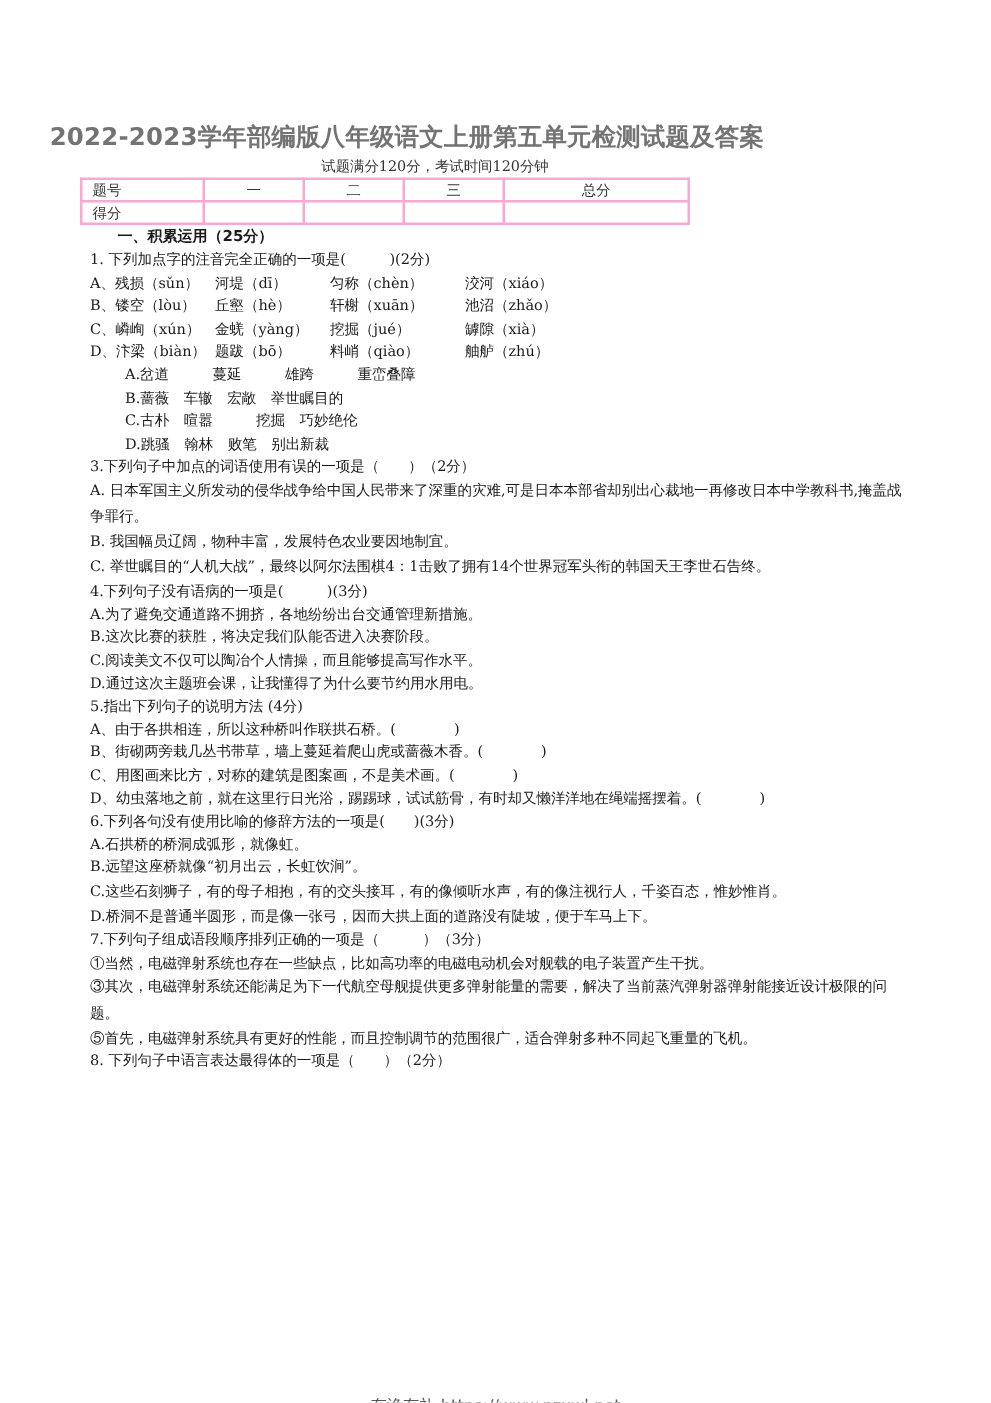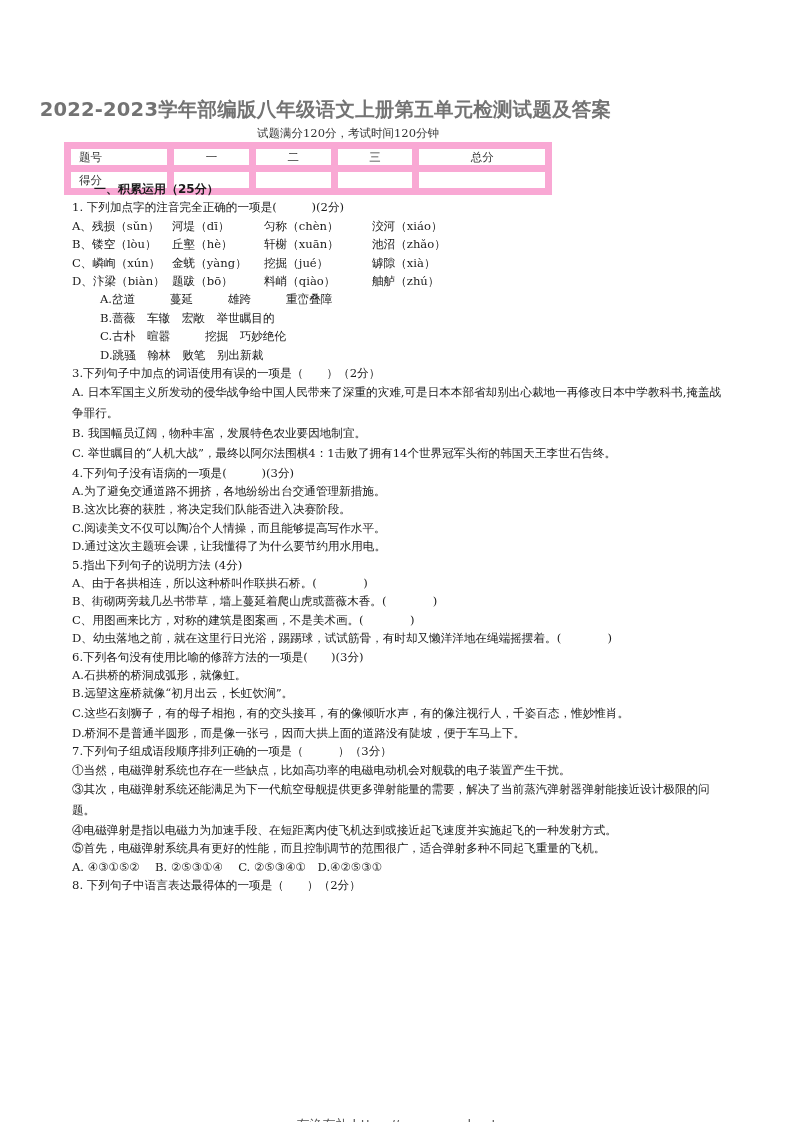--- a/index.html
+++ b/index.html
@@ -16,21 +16,21 @@
     }
     .subtitle {
       position: absolute; left: 0; top: 126px; width: 696px; text-align: center;
       font-size: 11.5px; color: #333;
     }
     table.score {
       position: absolute; left: 64px; top: 142px; width: 488px;
       border-collapse: collapse; font-size: 11.5px; color: #333;
     }
     table.score td {
-      border: 7px solid #f9a8d4; height: 16px; padding: 0 0 0 8px; text-align: left;
+      border: 2px solid #f9a8d4; height: 16px; padding: 0 0 0 8px; text-align: left;
     }
     table.score td.c { text-align: center; padding: 0; }
     .lines { position: absolute; left: 72px; top: 180px; width: 660px; font-size: 11.6px; }
     .line { height: 18.4px; line-height: 18.4px; white-space: nowrap; }
     .wrap { white-space: normal; line-height: 21px; height: auto; }
     .section { font-family: "DejaVu Sans", "Liberation Sans", sans-serif; font-weight: bold; padding-left: 22px; font-size: 12px; }
     .indent { padding-left: 28px; }
     .gap { display: inline-block; }
     .footer {
       position: absolute; left: 0; top: 1069px; width: 793px; text-align: center;
@@ -104,21 +104,19 @@
 
     <div class="line">6.下列各句没有使用比喻的修辞方法的一项是(　　)(3分)</div>
     <div class="line">A.石拱桥的桥洞成弧形，就像虹。</div>
     <div class="line">B.远望这座桥就像“初月出云，长虹饮涧”。</div>
     <div class="line wrap">C.这些石刻狮子，有的母子相抱，有的交头接耳，有的像倾听水声，有的像注视行人，千姿百态，惟妙惟肖。</div>
     <div class="line">D.桥洞不是普通半圆形，而是像一张弓，因而大拱上面的道路没有陡坡，便于车马上下。</div>
 
     <div class="line">7.下列句子组成语段顺序排列正确的一项是（　　　）（3分）</div>
     <div class="line">①当然，电磁弹射系统也存在一些缺点，比如高功率的电磁电动机会对舰载的电子装置产生干扰。</div>
     <div class="line wrap">③其次，电磁弹射系统还能满足为下一代航空母舰提供更多弹射能量的需要，解决了当前蒸汽弹射器弹射能接近设计极限的问题。</div>
-    <div class="line">④电磁弹射是指以电磁力为加速手段、在短距离内使飞机达到或接近起飞速度并实施起飞的一种发射方式。</div>
     <div class="line">⑤首先，电磁弹射系统具有更好的性能，而且控制调节的范围很广，适合弹射多种不同起飞重量的飞机。</div>
-    <div class="line">A. ④③①⑤②　 B. ②⑤③①④　 C. ②⑤③④①　D.④②⑤③①</div>
 
     <div class="line">8. 下列句子中语言表达最得体的一项是（　　）（2分）</div>
   </div>
 
   <div class="footer">有渔有礼 https://www.nzxwl.net</div>
 </div>
 
 </body></html>

